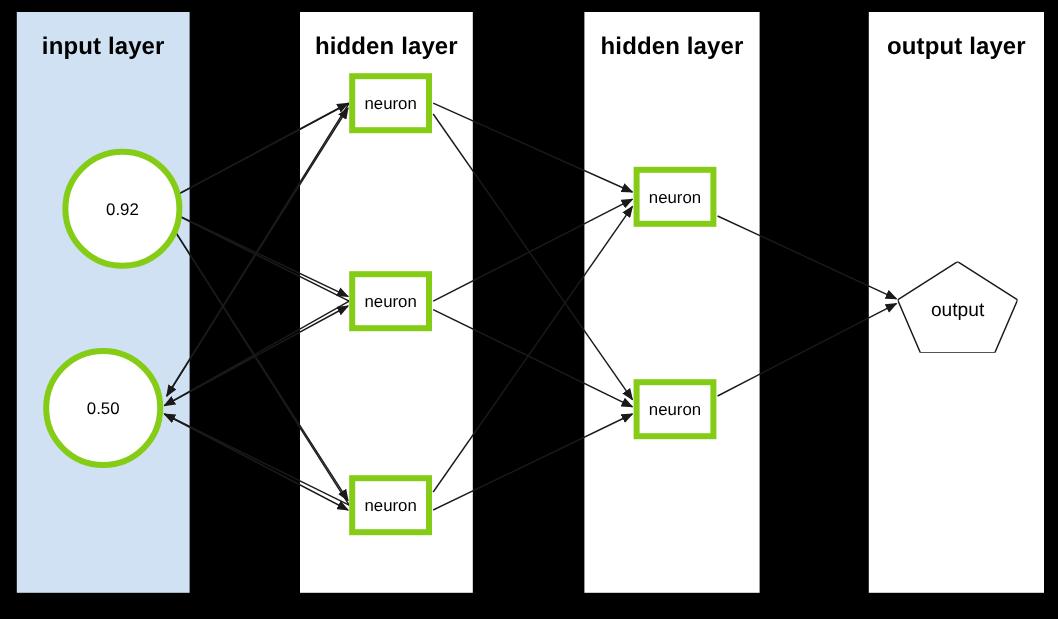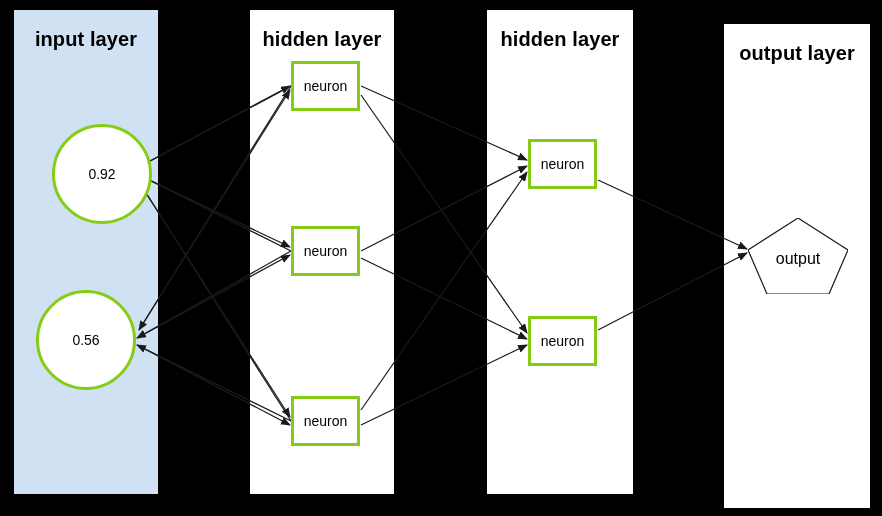--- a/index.html
+++ b/index.html
@@ -17,21 +17,21 @@
     background: #000000;
     overflow: hidden;
   }
   .layer-col {
     position: absolute;
     box-sizing: border-box;
   }
   .col-input   { left: 14px;  top: 10px; width: 144px; height: 484px; background: #cfe1f2; }
   .col-hidden1 { left: 250px; top: 10px; width: 144px; height: 484px; background: #ffffff; }
   .col-hidden2 { left: 487px; top: 10px; width: 146px; height: 484px; background: #ffffff; }
-  .col-output  { left: 724px; top: 10px; width: 146px; height: 484px; background: #ffffff; margin-top: 14px; }
+  .col-output  { left: 724px; top: 10px; width: 146px; height: 484px; background: #ffffff; }
 
   .layer-title {
     position: absolute;
     width: 100%;
     top: 18px;
     left: 0;
     text-align: center;
     font-size: 20px;
     font-weight: bold;
     color: #000000;
@@ -47,21 +47,21 @@
     pointer-events: none;
   }
 
   .node {
     position: absolute;
     box-sizing: border-box;
     display: flex;
     align-items: center;
     justify-content: center;
     background: #ffffff;
-    border: 3px solid #84cc16;
+    border: 5px solid #84cc16;
     color: #000000;
     font-size: 14px;
   }
   .node-circle {
     border-radius: 50%;
   }
   .node-pentagon {
     border: none;
     background: transparent;
   }
@@ -127,21 +127,21 @@
         <line x1="598" y1="180" x2="747" y2="249" stroke="#1a1a1a" stroke-width="1.2" marker-end="url(#arrowhead)"></line>
         <line x1="598" y1="330" x2="747" y2="253" stroke="#1a1a1a" stroke-width="1.2" marker-end="url(#arrowhead)"></line>
       </g>
   </svg>
 
   <div id="node-group">
       <div class="node node-circle" style="left: 52px; top: 124px; width: 100px; height: 100px;">
         <span>0.92</span>
       </div>
       <div class="node node-circle" style="left: 36px; top: 290px; width: 100px; height: 100px;">
-        <span>0.56</span>
+        <span>0.50</span>
       </div>
       <div class="node" style="left: 291px; top: 61px; width: 69px; height: 50px;">
         <span>neuron</span>
       </div>
       <div class="node" style="left: 291px; top: 226px; width: 69px; height: 50px;">
         <span>neuron</span>
       </div>
       <div class="node" style="left: 291px; top: 396px; width: 69px; height: 50px;">
         <span>neuron</span>
       </div>

